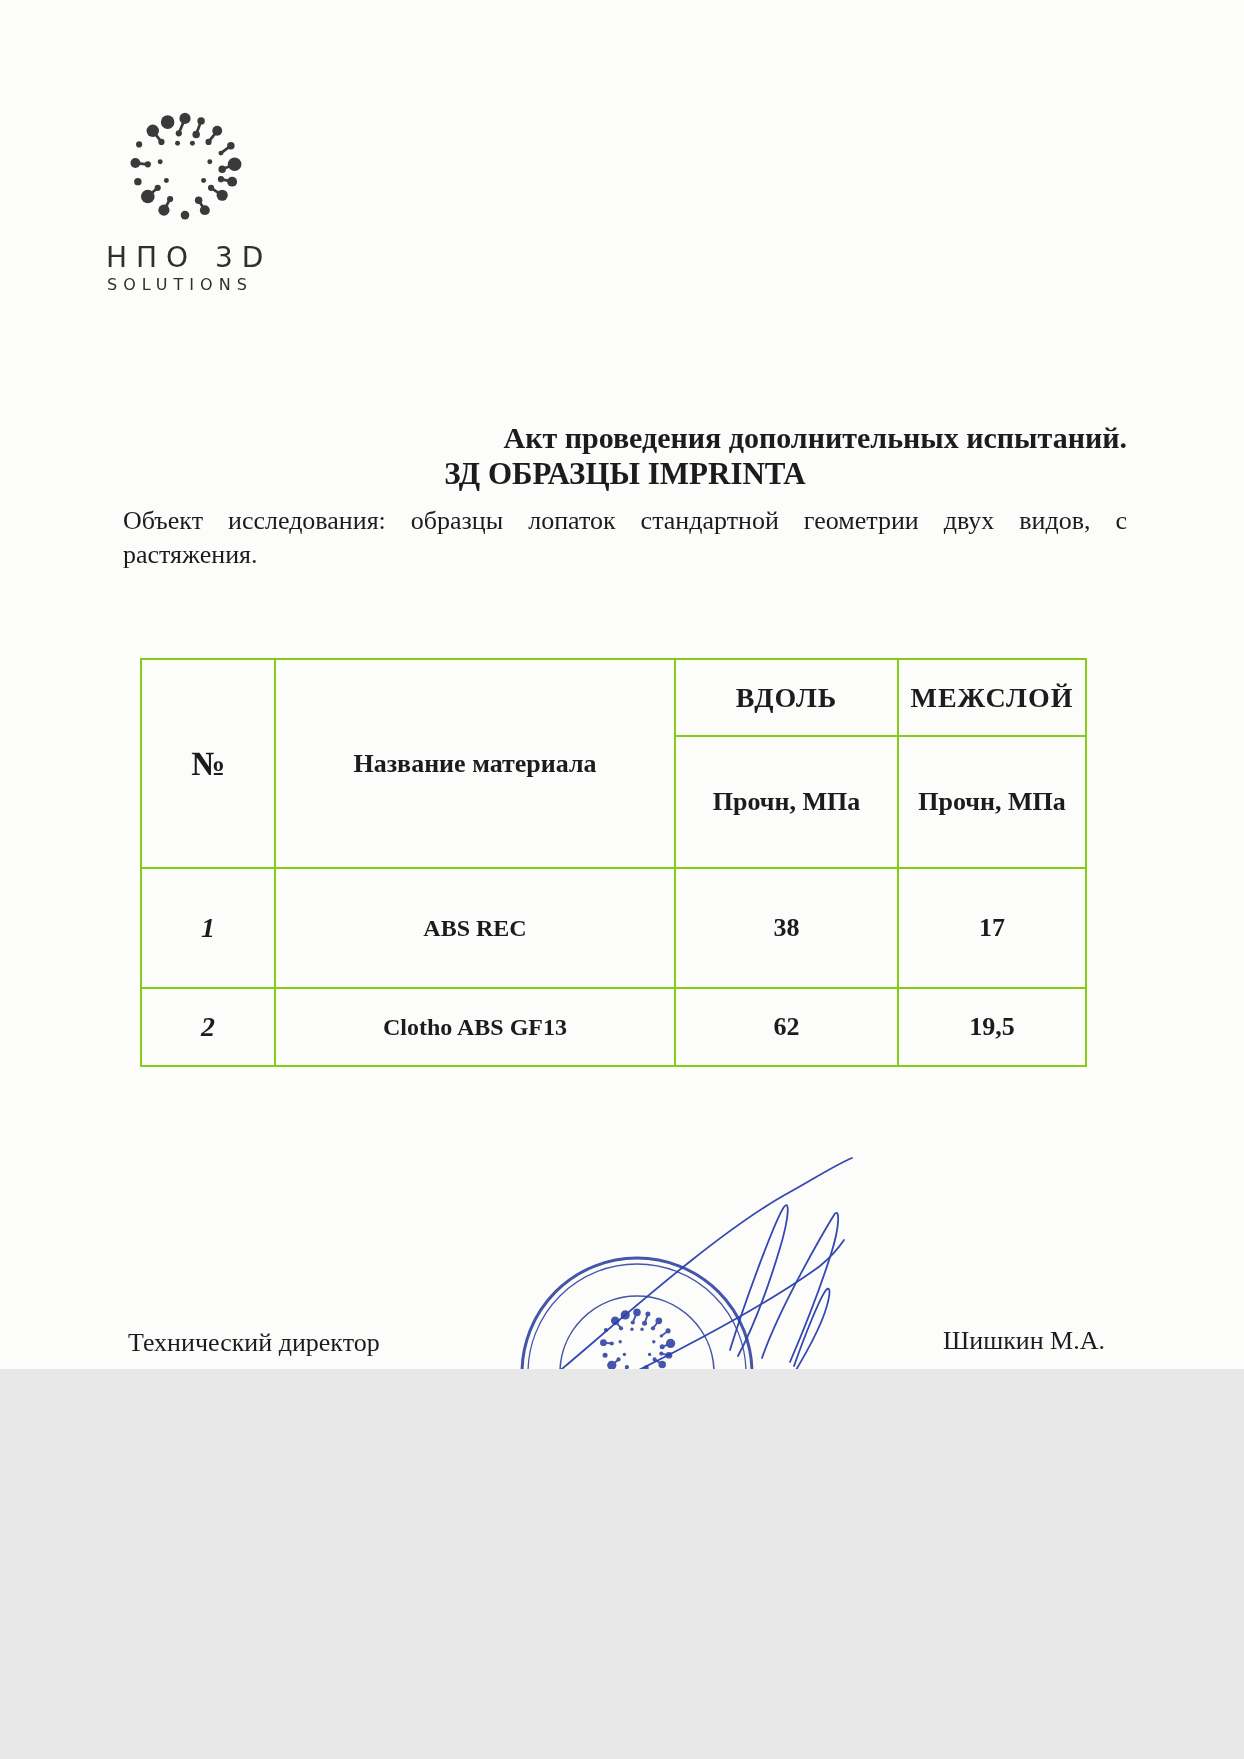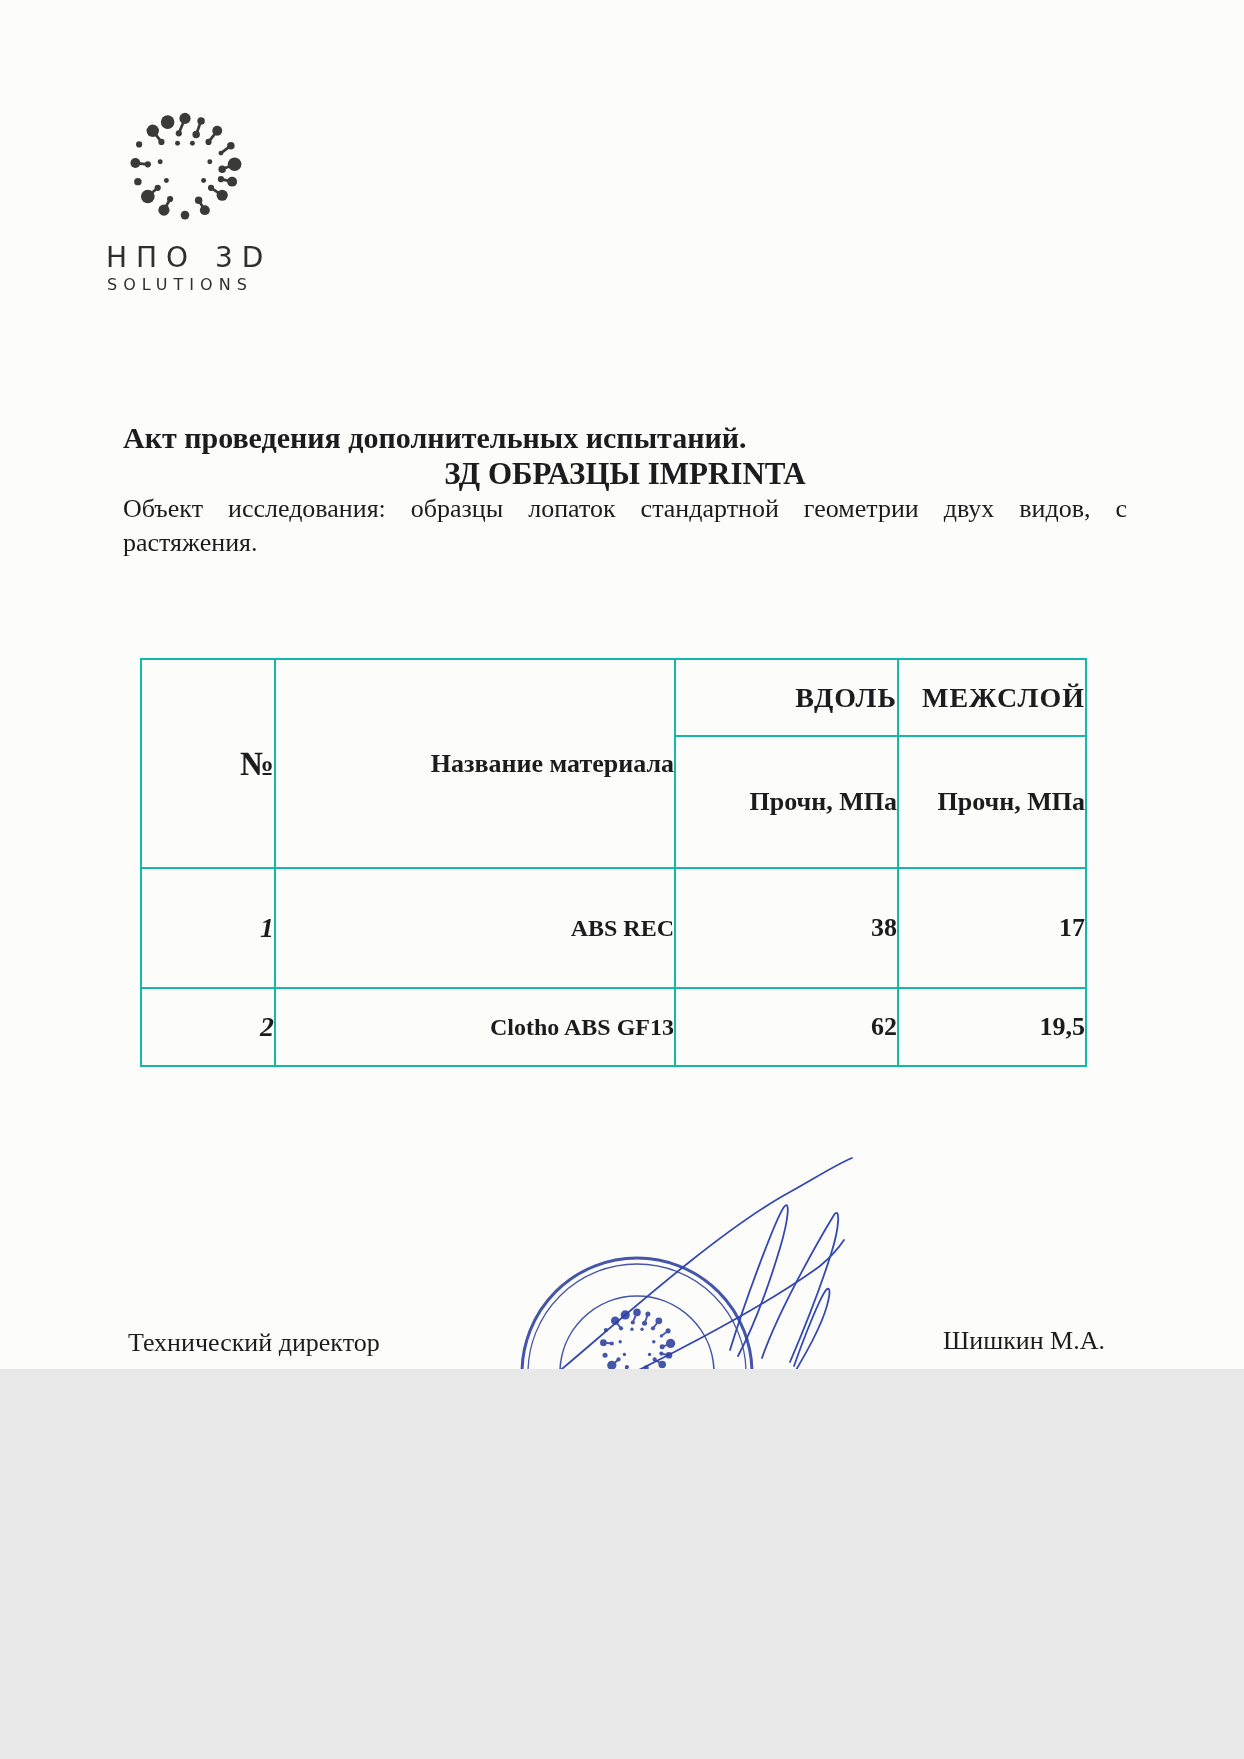--- a/index.html
+++ b/index.html
@@ -16,41 +16,41 @@
     color:#2f2f2f;white-space:nowrap;
   }
   .logo-t2{
     position:absolute;left:107px;top:275px;
     font-family:"DejaVu Sans", sans-serif;font-size:16px;letter-spacing:6px;
     color:#2f2f2f;white-space:nowrap;
   }
 
   
   .title1{
-    position:absolute;left:123px;top:421px;width:1004px;text-align:left;
+    position:absolute;left:123px;top:421px;width:1004px;text-align:right;
     font-size:30px;font-weight:bold;white-space:nowrap;
   }
   .title2{
     position:absolute;left:123px;top:456px;width:1004px;text-align:center;
     font-size:31px;font-weight:bold;white-space:nowrap;
   }
   .para{
     position:absolute;left:123px;top:492px;width:1004px;
     font-size:26px;line-height:34px;
   }
   .pline{width:100%;}
-  .pline.j{text-align:justify;text-align-last:justify;}
+  .pline.j{text-align:justify;text-align-last:justify;margin-top:12px;}
 
   
   table.spec{
     position:absolute;left:140px;top:658px;width:945px;
     border-collapse:collapse;table-layout:fixed;
   }
   table.spec td{
-    border:2px solid #14b8a6;vertical-align:middle;text-align:right;
+    border:2px solid #84cc16;vertical-align:middle;text-align:center;
     padding:0;overflow:hidden;
   }
   .r1{height:77px}.r2{height:132px}.r3{height:120px}.r4{height:78px}
   td.c-num{font-size:34px;font-weight:bold;}
   td.c-mat{font-size:26px;font-weight:bold;}
   td.h-group{font-size:28px;font-weight:bold;letter-spacing:1px;}
   td.h-sub{font-size:26px;font-weight:bold;}
   td.d-num{font-size:28px;font-style:italic;font-weight:bold;}
   td.d-mat{font-size:24px;font-weight:bold;text-align:left;padding-left:26px;}
   td.d-val{font-size:26px;font-weight:bold;}

